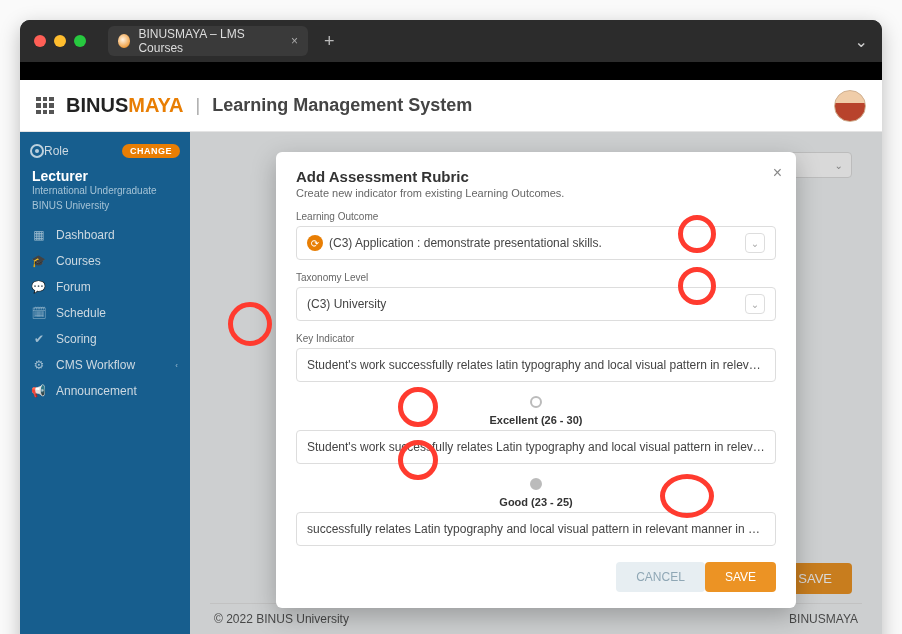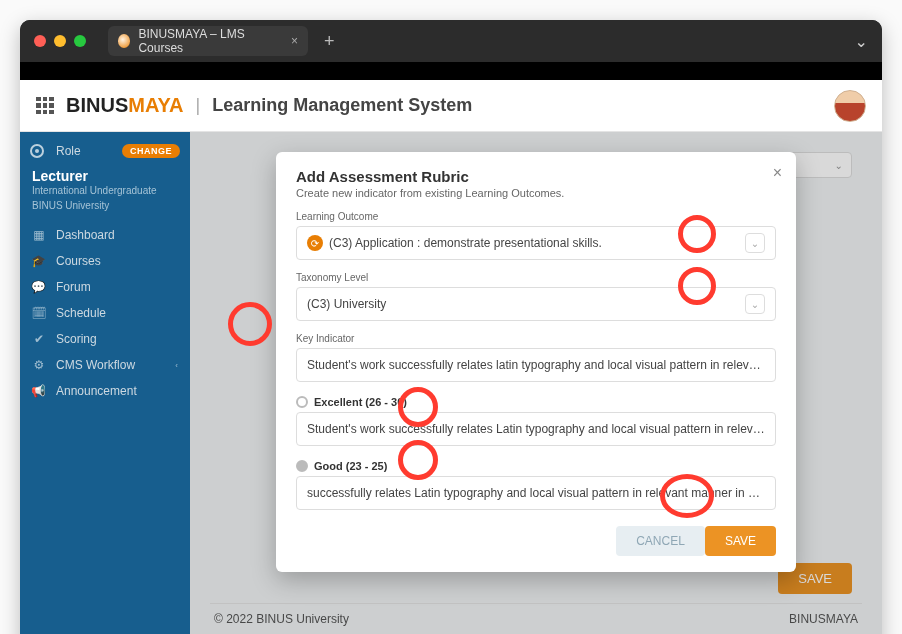--- a/index.html
+++ b/index.html
@@ -130,21 +130,21 @@
     color: var(--sidebar-text);
     font-size: 12px;
     display:flex;
     flex-direction:column;
     padding-top: 6px;
   }
   .role-row{
     display:flex;align-items:center;justify-content:space-between;
     padding: 6px 10px;
   }
-  .role-row .role-lbl{display:flex;align-items:center;gap:12px;}
+  .role-row .role-lbl{display:flex;align-items:center;gap:0;}
   .role-row .role-circle{width:14px;height:14px;border-radius:50%;border:2px solid #bcd0dd;display:inline-block;position:relative;}
   .role-row .role-circle::after{content:"";position:absolute;inset:3px;border-radius:50%;background:#bcd0dd;}
   .change-btn{
     background: var(--orange);
     color:#fff;font-size:9px;font-weight:700;
     padding:2px 8px;border-radius:10px;
     letter-spacing:0.5px;
     text-align:center;
   }
   .role-name{font-size:14px;font-weight:600;color:#fff;padding:4px 4px 0 12px;}
@@ -226,21 +226,21 @@
   .text-input{
     margin-top:4px;width:100%;
     border:1px solid var(--border-light);border-radius:4px;
     height:34px;padding:0 10px;font-size:12px;color:#444;
     outline:none;font-family:inherit;
     overflow:hidden;text-overflow:ellipsis;white-space:nowrap;
   }
 
   .level-radio{
     display:flex;align-items:center;gap:6px;margin-top:14px;
-    font-size:11px;font-weight:600;color:#333;
+    font-size:11px;font-weight:600;color:#333;flex-direction:column;
   }
   .radio-dot{width:12px;height:12px;border:2px solid #bbb;border-radius:50%;display:inline-block;}
   .radio-dot.fill{background:#bbb;}
   .modal-actions{
     display:flex;justify-content:flex-end;gap:0;margin-top:16px;
   }
   .btn{
     border:none;border-radius:4px;padding:8px 20px;font-size:12px;font-weight:500;cursor:pointer;
   }
   .btn-cancel{background:#e7eef2;color:#8fa7b5;}

